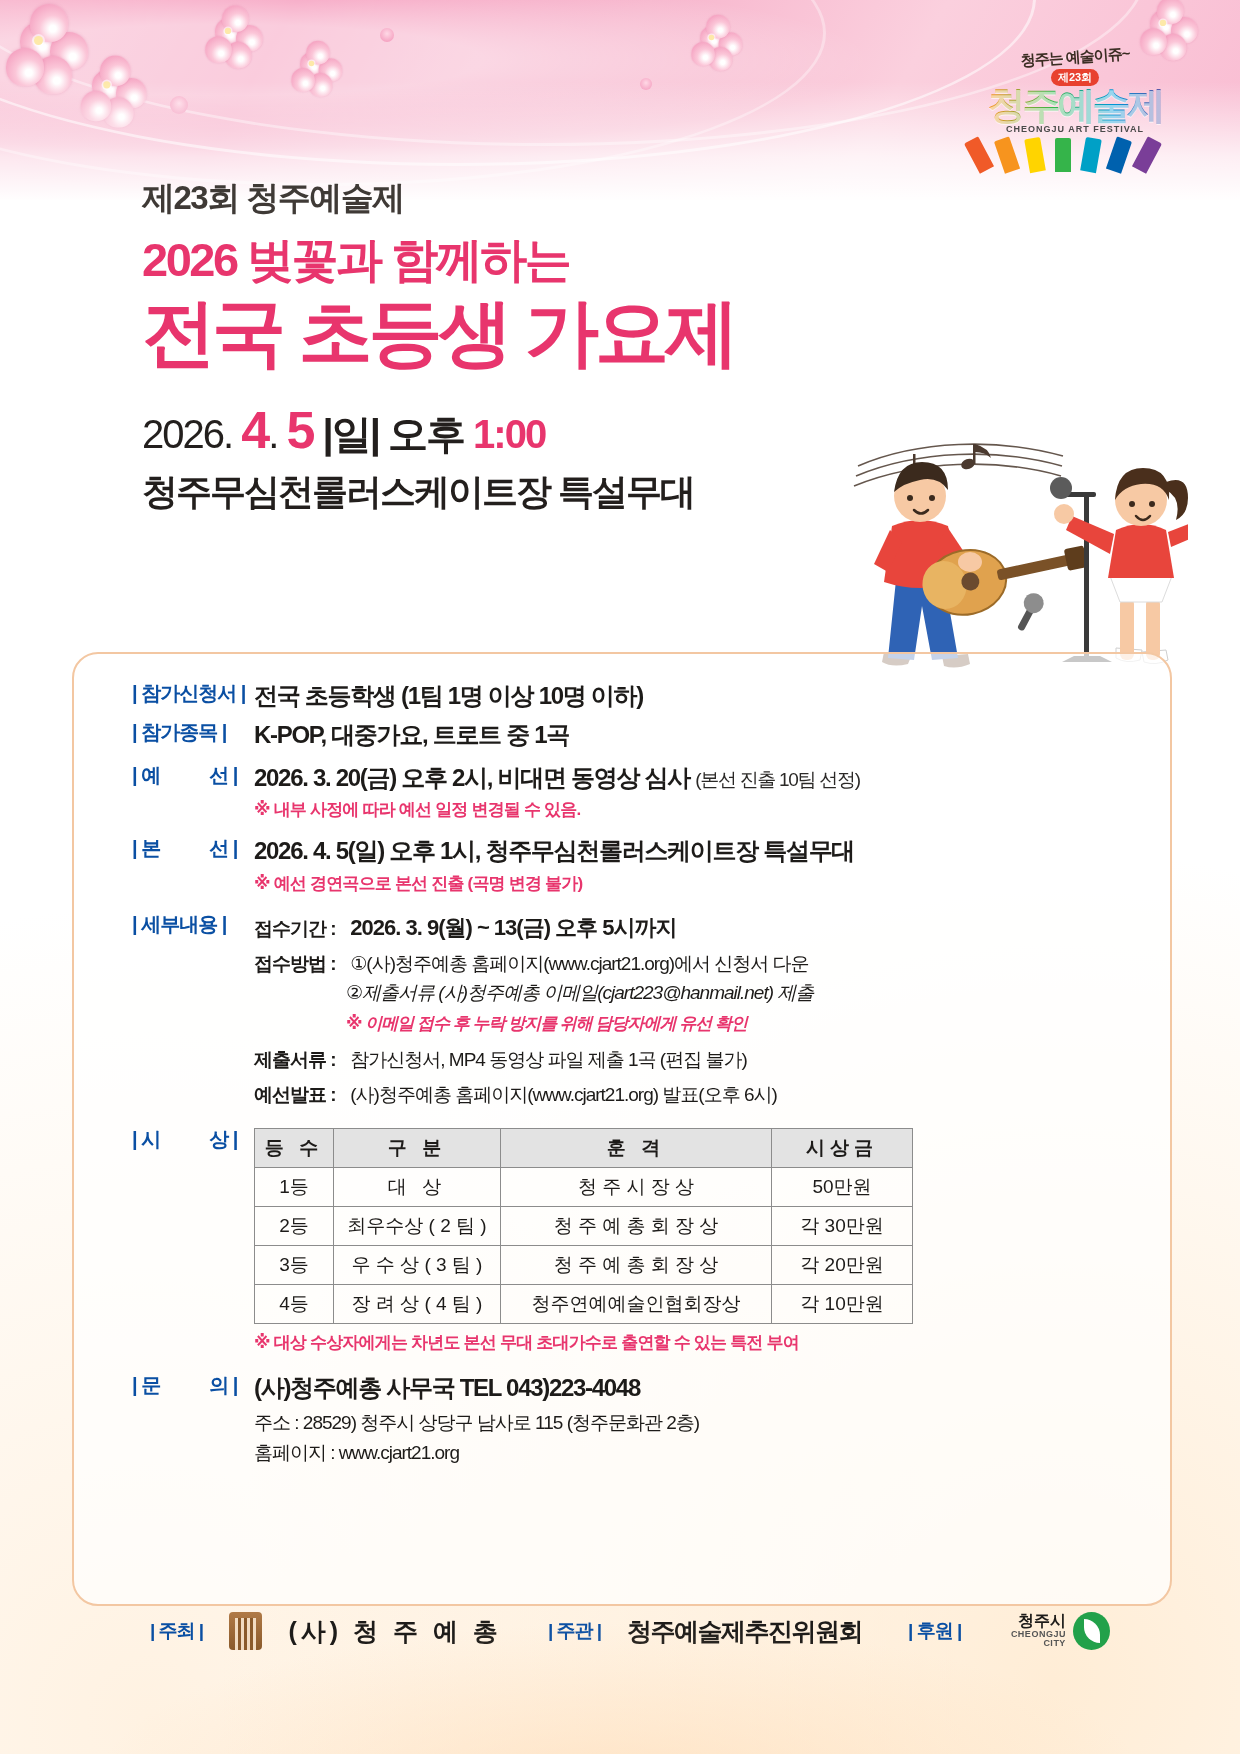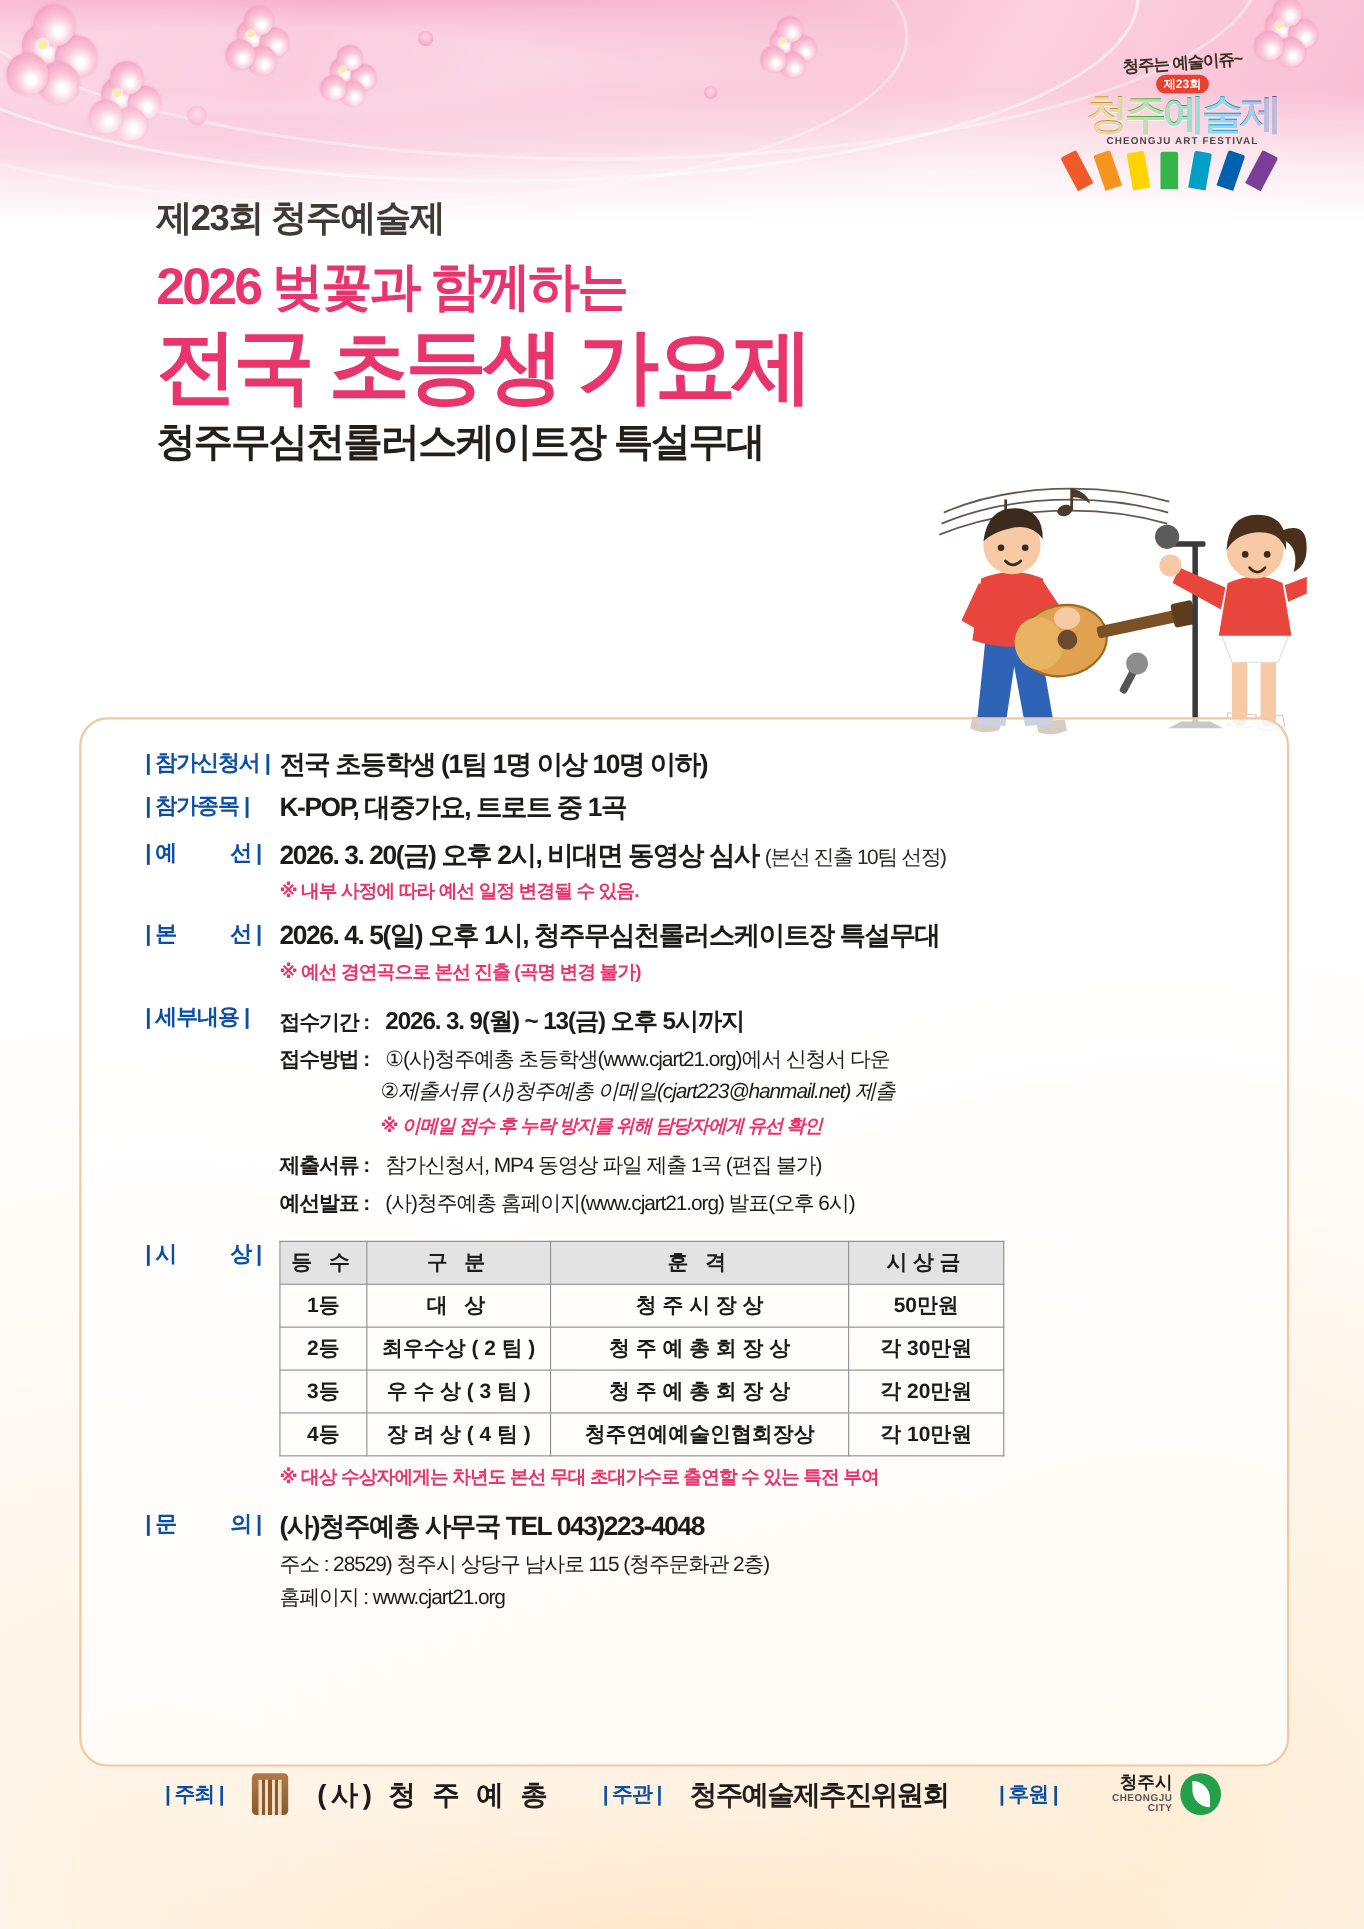--- a/index.html
+++ b/index.html
@@ -93,21 +93,21 @@
   }
   .val{font-size:24px;font-weight:bold;color:#1d1b19;letter-spacing:-1.3px;line-height:1.35;}
   .val .nm{font-weight:normal;font-size:19px;color:#2b2927;}
   .note{color:#e8356d;font-size:17px;font-weight:bold;letter-spacing:-.8px;margin-top:4px;}
   .sub{font-size:19px;color:#1d1b19;letter-spacing:-1px;line-height:1.55;}
   .sub .k{display:inline-block;min-width:92px;font-weight:bold;}
   .sub .big{font-size:22px;font-weight:bold;}
   .indent{margin-left:92px;font-style:italic;}
   
   table{border-collapse:collapse;margin-top:2px;}
-  th,td{border:1px solid #8c8c8c;text-align:center;font-size:19px;color:#1d1b19;padding:6px 0;font-weight:bold;}
+  th,td{border:1px solid #8c8c8c;text-align:center;font-size:19px;color:#1d1b19;padding:6px 0;}
   th{background:#e3e3e3;font-weight:bold;letter-spacing:5px;}
   .c1{width:78px;}
   .c2{width:166px;}
   .c3{width:270px;}
   .c4{width:140px;}
   td.spaced{letter-spacing:5px;}
   
   .footer{position:absolute;left:150px;top:1612px;width:960px;display:flex;align-items:center;gap:26px;}
   .f-lab{color:#0a4fa3;font-weight:bold;font-size:19px;letter-spacing:-1px;white-space:nowrap;}
   .f-txt{font-size:25px;font-weight:bold;color:#1d1b19;letter-spacing:-1.5px;white-space:nowrap;}
@@ -199,20 +199,28 @@
       <b style="left:118px;background:#00a0c6;transform:rotate(10deg);"></b>
       <b style="left:146px;background:#0061ae;transform:rotate(19deg);"></b>
       <b style="left:174px;background:#7a3e98;transform:rotate(28deg);"></b>
     </div>
   </div>
 
   <div class="head">
     <div class="h-sub">제23회 청주예술제</div>
     <div class="h-1">2026 벚꽃과 함께하는</div>
     <div class="h-2">전국 초등생 가요제</div>
+    <div class="dateline">
+      <span class="yr">2026.</span>
+      <span class="big">4</span><span class="sep">.</span>
+      <span class="big">5</span>
+      <span>|일|</span>
+      <span>오후</span>
+      <span class="tm">1:00</span>
+    </div>
     <div class="venue">청주무심천롤러스케이트장 특설무대</div>
   </div>
 
   <div class="illus">
     <svg width="340" height="250" viewBox="0 0 340 250">
 
       <g stroke="#4b3a2f" stroke-width="1.6" fill="none" opacity=".85">
         <path d="M10 36 C70 10 150 8 215 26"></path>
         <path d="M8 46 C70 20 150 18 214 36"></path>
         <path d="M6 56 C70 30 150 28 213 46"></path>
@@ -323,21 +331,21 @@
 
     <div class="row" style="margin-top:16px;">
       <div class="label">| 세부내용 |</div>
       <div>
         <div class="sub">
           <span class="k">접수기간 :</span>
           <span class="big">2026. 3. 9(월) ~ 13(금) 오후 5시까지</span>
         </div>
         <div class="sub" style="margin-top:4px;">
           <span class="k">접수방법 :</span>
-          <span>①(사)청주예총 초등학생(www.cjart21.org)에서 신청서 다운</span>
+          <span>①(사)청주예총 홈페이지(www.cjart21.org)에서 신청서 다운</span>
         </div>
         <div class="sub indent">
           <span>②제출서류 (사)청주예총 이메일(cjart223@hanmail.net) 제출</span>
         </div>
         <div class="sub indent" style="color:#e8356d;font-weight:bold;font-size:17px;margin-top:3px;">※ 이메일 접수 후 누락 방지를 위해 담당자에게 유선 확인</div>
         <div class="sub" style="margin-top:8px;">
           <span class="k">제출서류 :</span>
           <span>참가신청서, MP4 동영상 파일 제출 1곡 (편집 불가)</span>
         </div>
         <div class="sub" style="margin-top:6px;">

